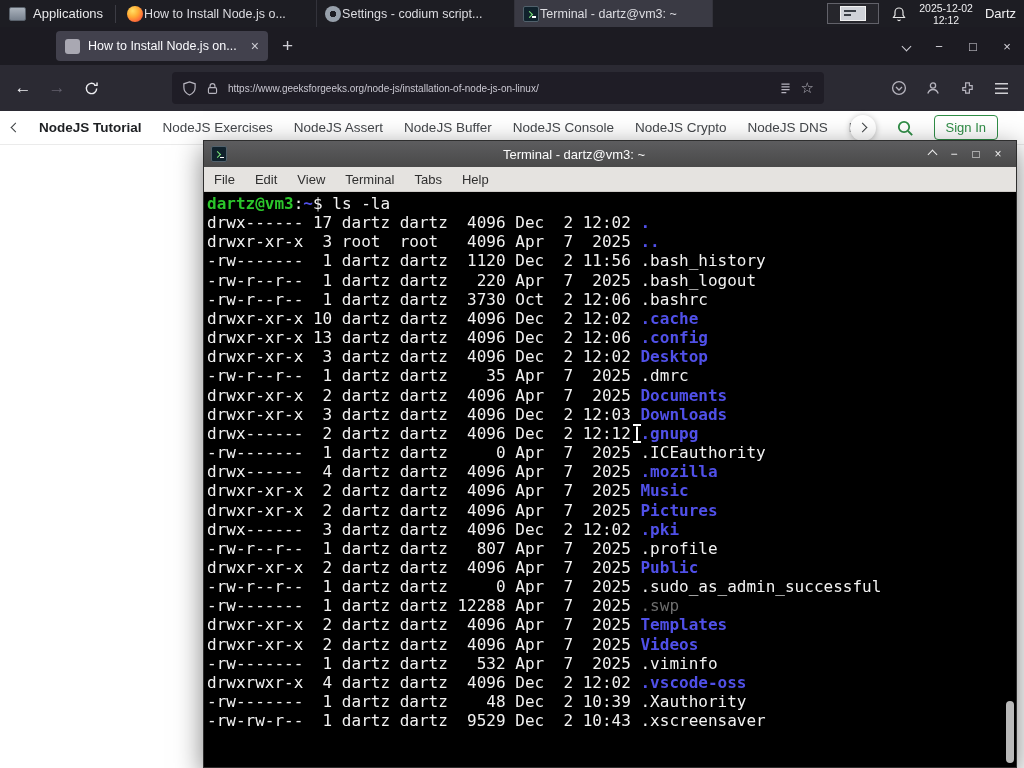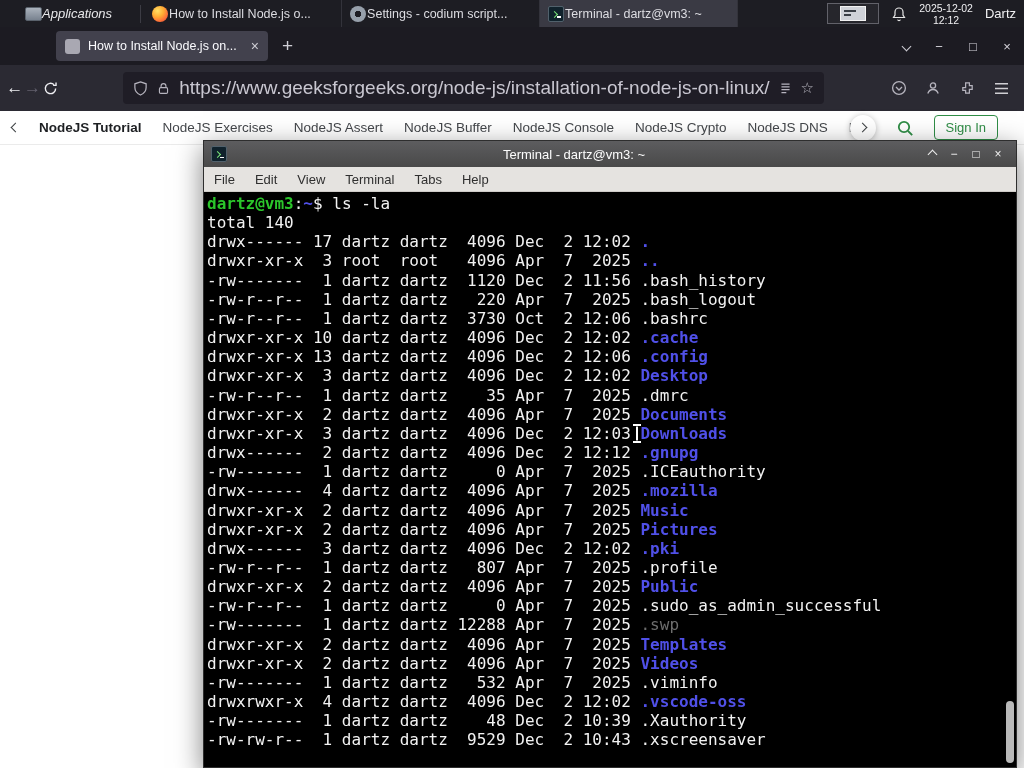--- a/index.html
+++ b/index.html
@@ -4,21 +4,21 @@
 <style>
   * { margin:0; padding:0; box-sizing:border-box; }
   html,body { width:1024px; height:768px; overflow:hidden; background:#fff;
               font-family:"Liberation Sans", sans-serif; }
   .screen { position:relative; width:1024px; height:768px; overflow:hidden; background:#fff; }
 
   
   .panel { position:absolute; top:0; left:0; right:0; height:27px; background:#1d1d23;
            display:flex; align-items:center; color:#e8e8ea; font-size:13px; z-index:50; }
   .panel-sep { width:1px; height:18px; background:#3c3c44; margin:0 3px; flex:0 0 1px; }
-  .app-btn { display:flex; align-items:center; padding:0 25px; height:100%;font-style:italic; }
+  .app-btn { display:flex; align-items:center; gap:7px; padding:0 9px; height:100%; }
   .app-icon { width:17px; height:14px; background:linear-gradient(#aab2bc,#78828f); border-radius:2px;
               border:1px solid #5a626c; }
   .task { display:flex; align-items:center; gap:1px; width:198px; height:100%; padding:0 8px;
           border-right:1px solid #33333b; font-size:12.5px; color:#dddde2; overflow:hidden; white-space:nowrap; }
   .task.active { background:#3a3a44; }
   .task-label { overflow:hidden; }
   .ic16 { width:16px; height:16px; flex:0 0 16px; position:relative; }
   .ic-firefox { border-radius:50%;
     background:radial-gradient(circle at 35% 30%, #ffe066 0%, #ffab33 40%, #ff7139 68%, #c7462e 100%); }
   .ic-settings { border-radius:50%;
@@ -54,21 +54,21 @@
   .chev.right { transform:rotate(-45deg); }
   .tabs-chev { width:32px; height:38px; display:flex; align-items:center; justify-content:center; color:#cfced5; }
   .win-btn { width:34px; height:38px; display:flex; align-items:center; justify-content:center;
              color:#d6d4dc; font-size:13px; }
   .navbar { height:46px; background:#2b2a33; display:flex; align-items:center; padding:0 6px; }
   .nav-btn { width:34px; height:30px; display:flex; align-items:center; justify-content:center;
              font-size:17px; color:#eeeef2; border-radius:4px; }
   .nav-btn.disabled { color:#63616e; }
   .urlbar { flex:1; height:32px; margin:0 58px 0 64px; background:#1f1d26; border-radius:4px;
             display:flex; align-items:center; padding:0 10px; gap:9px; }
-  .url-text { flex:1; color:#c9c7d1; font-size:19px; white-space:nowrap; overflow:hidden; }
+  .url-text { flex:1; color:#c9c7d1; font-size:10px; white-space:nowrap; overflow:hidden; }
   .nav-icons { display:flex; align-items:center; }
   .nav-ic { width:34px; height:30px; display:flex; align-items:center; justify-content:center; }
   .star { font-size:15px; color:#b6b4be; }
 
   
   .gfgbar { height:34px; background:#fff; border-bottom:1px solid #ebebeb; display:flex;
             align-items:center; padding:0 26px 0 12px; gap:20px; color:#44474b; }
   .gfg-links { display:flex; gap:21px; overflow:hidden; white-space:nowrap; flex:1;
                font-size:13.5px; align-items:center; }
   .gfg-links .t-active { font-weight:bold; color:#1d1f22; }
@@ -264,21 +264,20 @@
     <div class="menubar">
       <span class="menu-item">File</span>
         <span class="menu-item">Edit</span>
         <span class="menu-item">View</span>
         <span class="menu-item">Terminal</span>
         <span class="menu-item">Tabs</span>
         <span class="menu-item">Help</span>
     </div>
     <div class="termbody">
       <div class="tline"><span class="p-green">dartz@vm3</span><span>:</span><span class="p-blue">~</span><span>$ </span><span>ls -la</span></div>
-      <div class="tline">total 140</div>
       <div class="tline t-dir"><span class="tpre">drwx------ 17 dartz dartz  4096 Dec  2 12:02 </span><span class="tname">.</span></div>
         <div class="tline t-dir"><span class="tpre">drwxr-xr-x  3 root  root   4096 Apr  7  2025 </span><span class="tname">..</span></div>
         <div class="tline t-file"><span class="tpre">-rw-------  1 dartz dartz  1120 Dec  2 11:56 </span><span class="tname">.bash_history</span></div>
         <div class="tline t-file"><span class="tpre">-rw-r--r--  1 dartz dartz   220 Apr  7  2025 </span><span class="tname">.bash_logout</span></div>
         <div class="tline t-file"><span class="tpre">-rw-r--r--  1 dartz dartz  3730 Oct  2 12:06 </span><span class="tname">.bashrc</span></div>
         <div class="tline t-dir"><span class="tpre">drwxr-xr-x 10 dartz dartz  4096 Dec  2 12:02 </span><span class="tname">.cache</span></div>
         <div class="tline t-dir"><span class="tpre">drwxr-xr-x 13 dartz dartz  4096 Dec  2 12:06 </span><span class="tname">.config</span></div>
         <div class="tline t-dir"><span class="tpre">drwxr-xr-x  3 dartz dartz  4096 Dec  2 12:02 </span><span class="tname">Desktop</span></div>
         <div class="tline t-file"><span class="tpre">-rw-r--r--  1 dartz dartz    35 Apr  7  2025 </span><span class="tname">.dmrc</span></div>
         <div class="tline t-dir"><span class="tpre">drwxr-xr-x  2 dartz dartz  4096 Apr  7  2025 </span><span class="tname">Documents</span></div>

